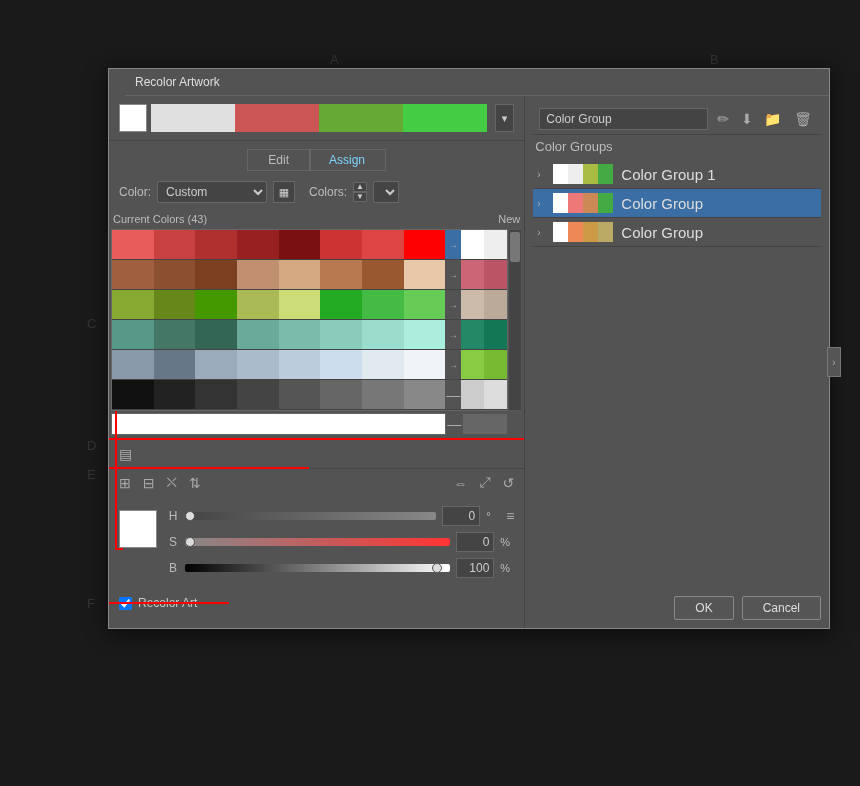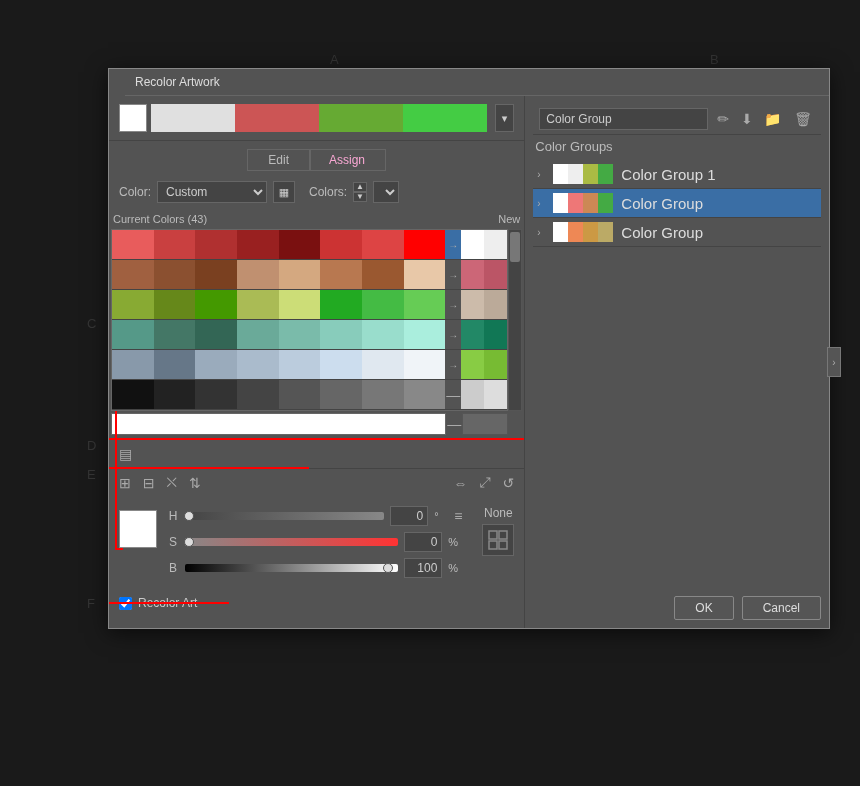--- a/index.html
+++ b/index.html
@@ -102,21 +102,21 @@
     }
     .tab-btn {
       padding: 3px 20px;
       background: transparent;
       border: 1px solid #666;
       color: #bbb;
       font-size: 12px;
       cursor: pointer;
     }
     .tab-btn.active {
-      color: #f9a8d4;
+      color: #7dd3fc;
       border-color: #666;
       padding-left: 18px;
     }
     
     .preset-row {
       display: flex;
       align-items: center;
       padding: 6px 10px;
       gap: 6px;
     }
@@ -700,31 +700,20 @@
                 <span class="hsb-label">B</span>
                 <div class="hsb-slider-track track-b">
                   <div class="hsb-thumb" style="left:95%;"></div>
                 </div>
                 <input class="hsb-input" type="text" value="100" style="">
                 <span class="hsb-unit">%</span>
               </div>
             </div>
           </div>
 
-          <div class="none-area">
-            <span class="none-label">None</span>
-            <div class="none-grid-icon">
-              <svg width="20" height="20" viewBox="0 0 20 20">
-                <rect x="1" y="1" width="8" height="8" fill="none" stroke="#888" stroke-width="1.5"></rect>
-                <rect x="11" y="1" width="8" height="8" fill="none" stroke="#888" stroke-width="1.5"></rect>
-                <rect x="1" y="11" width="8" height="8" fill="none" stroke="#888" stroke-width="1.5"></rect>
-                <rect x="11" y="11" width="8" height="8" fill="none" stroke="#888" stroke-width="1.5"></rect>
-              </svg>
-            </div>
-          </div>
         </div>
 
         <div class="recolor-row" style="position:relative;">
           <div style="position:absolute;top:50%;left:0;width:120px;height:2px;background:red;transform:translateY(-50%);"></div>
           <span style="position:absolute;left:-22px;top:50%;transform:translateY(-50%);font-size:13px;color:#333;">F</span>
           <input type="checkbox" id="recolorArt" checked="" style="">
           <label for="recolorArt">Recolor Art</label>
         </div>
 
       </div>

